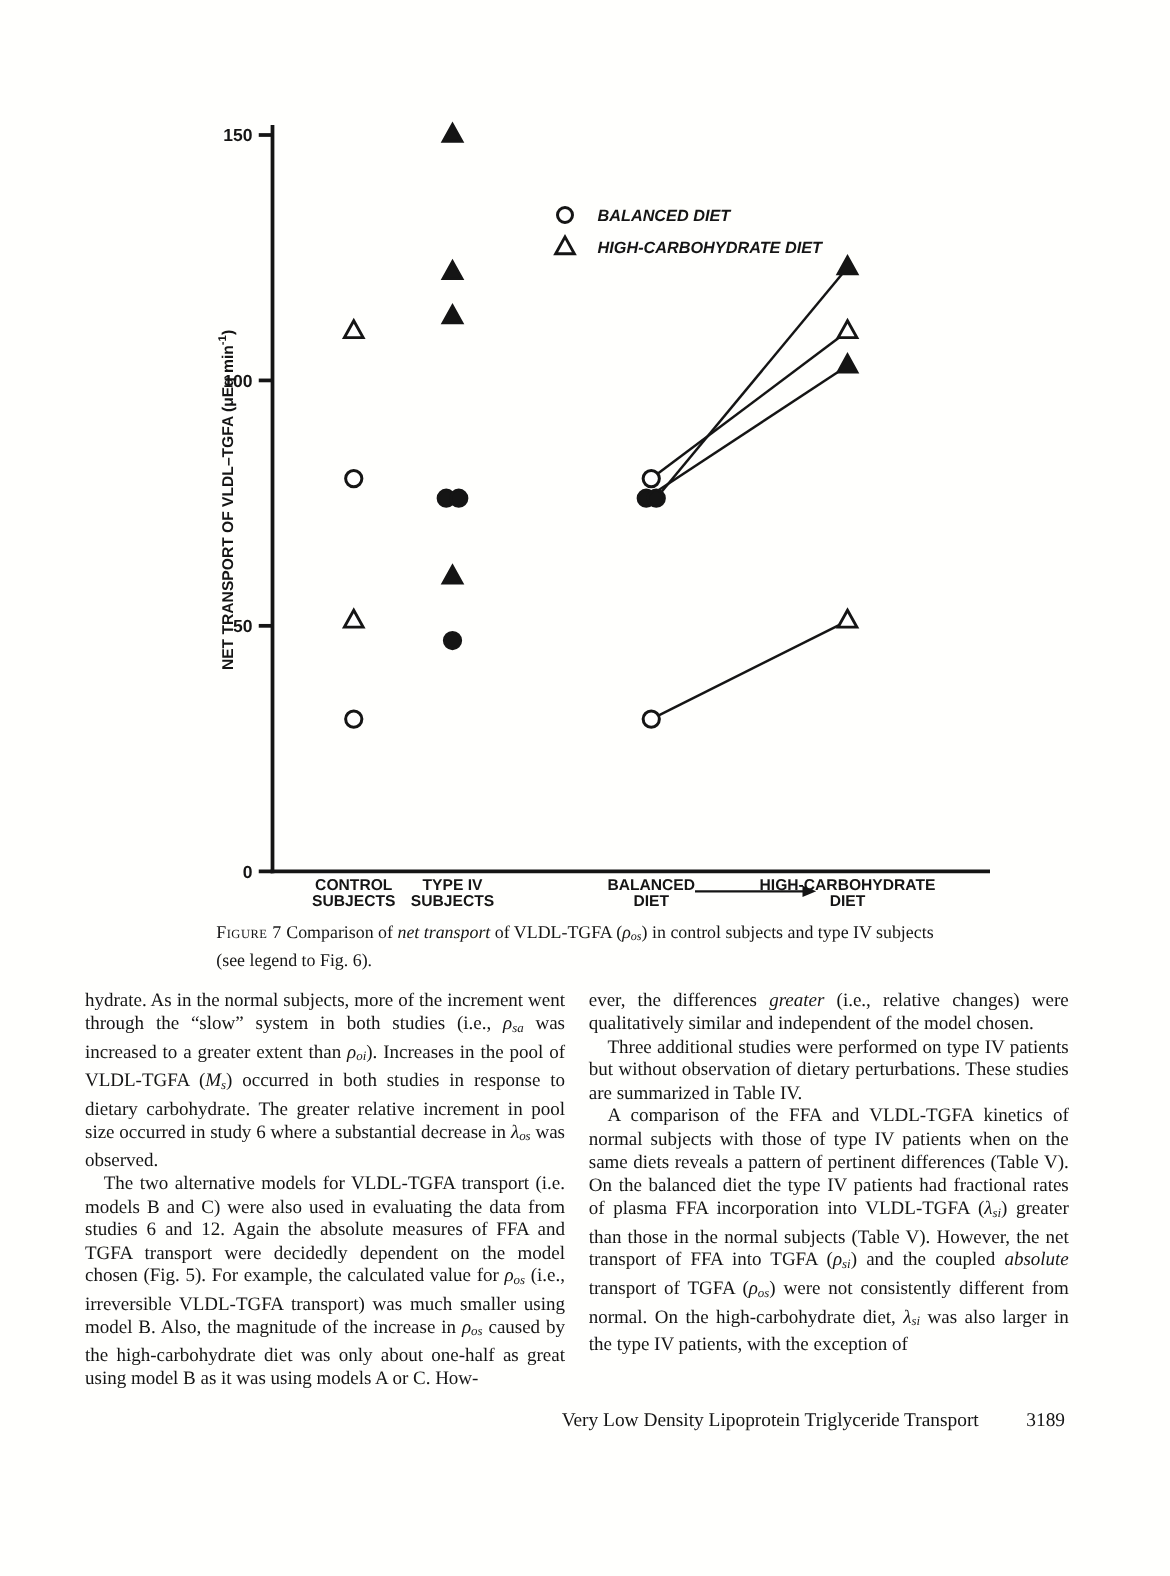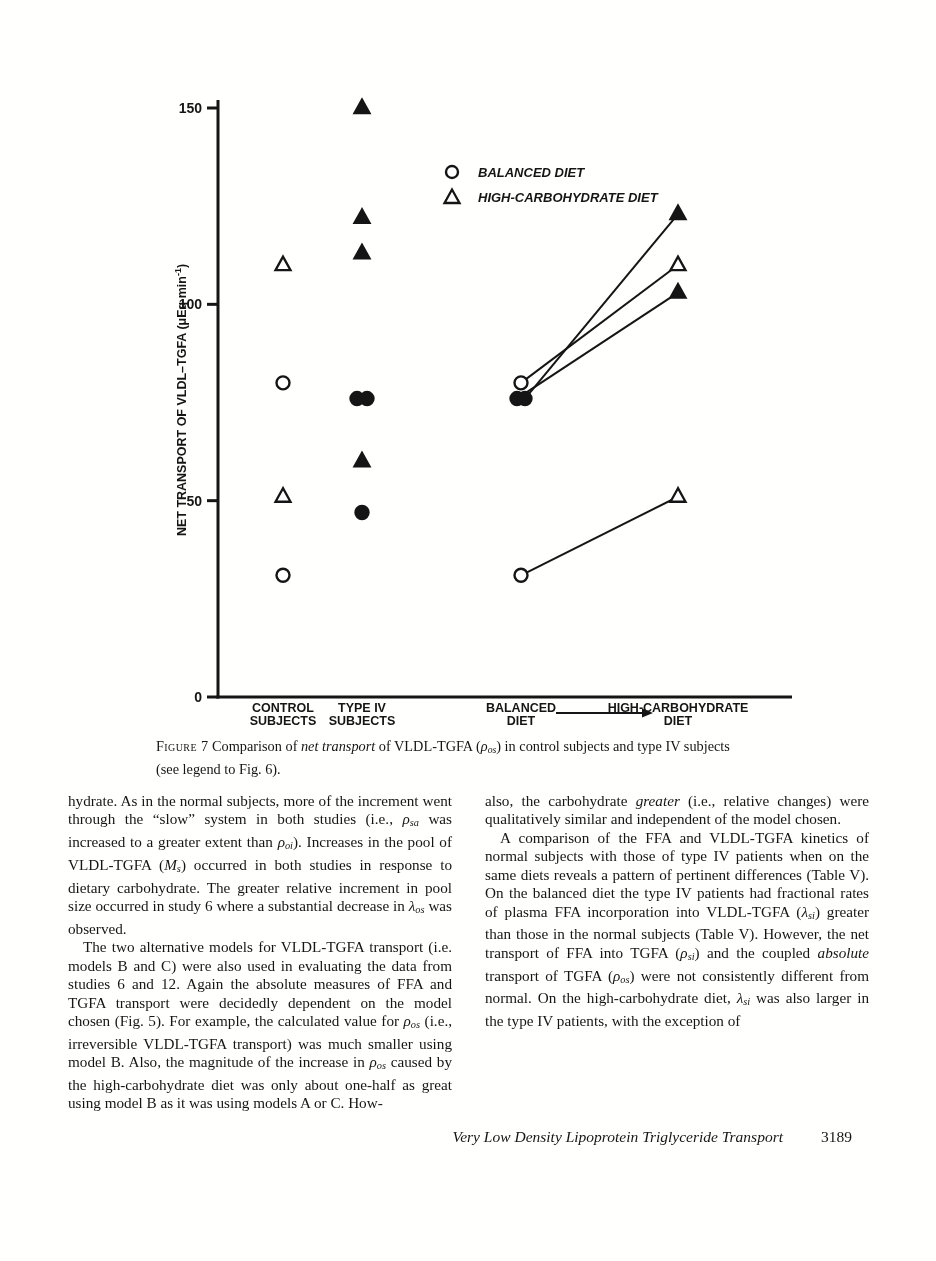--- a/index.html
+++ b/index.html
@@ -8,40 +8,40 @@
     position: relative;
     width: 936px; height: 1261px;
     margin: 0 auto;
     background: #fffffd;
     color: #151515;
     font-family: "Liberation Serif", serif;
     overflow: hidden;
   }
   #chart { position: absolute; left: 0; top: 0; }
   .caption {
-    position: absolute; left: 156px; top: 737px; width: 596px;
+    position: absolute; left: 173px; top: 737px; width: 596px;
     font-size: 14.3px; line-height: 18.6px; margin: 0;
   }
   .columns {
     position: absolute; left: 68px; top: 792px; width: 801px;
-    display: flex; gap: 33px;
+    display: flex; gap: 19px;
   }
   .col {
     width: 384px;
     font-size: 15.2px; line-height: 18.45px;
     text-align: justify;
   }
   .col p { margin: 0; }
   .col p.indent { text-indent: 15px; }
   .footer {
     position: absolute; top: 1128px; right: 84px;
     font-size: 15.5px;
     display: flex; gap: 38px; align-items: baseline;
   }
-  .footer .journal { font-style: italic; }
+  .footer .journal { }
   .seg-i { font-style: italic; }
   .seg-sub { font-size: 0.68em; vertical-align: -0.22em; }
   .seg-sc { font-variant: small-caps; letter-spacing: 0.4px; }
 </style>
 </head>
 <body>
 
 <div class="page">
 
   <svg id="chart" width="936" height="735" viewBox="0 0 936 735">
@@ -96,21 +96,22 @@
     </svg>
 
   <p class="caption"><span class="seg-sc">Figure 7</span><span>  Comparison of </span><span class="seg-i">net transport</span><span> of VLDL-TGFA (</span><span class="seg-i">ρ</span><span class="seg-i seg-sub">os</span><span>) in control subjects and type IV subjects (see legend to Fig. 6).</span></p>
 
   <div class="columns">
     <div class="col">
       <p><span>hydrate. As in the normal subjects, more of the increment went through the “slow” system in both studies (i.e., </span><span class="seg-i">ρ</span><span class="seg-i seg-sub">sa</span><span> was increased to a greater extent than </span><span class="seg-i">ρ</span><span class="seg-i seg-sub">oi</span><span>). Increases in the pool of VLDL-TGFA (</span><span class="seg-i">M</span><span class="seg-i seg-sub">s</span><span>) occurred in both studies in response to dietary carbohydrate. The greater relative increment in pool size occurred in study 6 where a substantial decrease in </span><span class="seg-i">λ</span><span class="seg-i seg-sub">os</span><span> was observed.</span></p>
       <p class="indent"><span>The two alternative models for VLDL-TGFA transport (i.e. models B and C) were also used in evaluating the data from studies 6 and 12. Again the absolute measures of FFA and TGFA transport were decidedly dependent on the model chosen (Fig. 5). For example, the calculated value for </span><span class="seg-i">ρ</span><span class="seg-i seg-sub">os</span><span> (i.e., irreversible VLDL-TGFA transport) was much smaller using model B. Also, the magnitude of the increase in </span><span class="seg-i">ρ</span><span class="seg-i seg-sub">os</span><span> caused by the high-carbohydrate diet was only about one-half as great using model B as it was using models A or C. How-</span></p>
     </div>
     <div class="col">
-      <p><span>also, the carbohydrate </span><span class="seg-i">greater</span><span> (i.e., relative changes) were qualitatively similar and independent of the model chosen.</span></p>
+      <p><span>ever, the differences </span><span class="seg-i">greater</span><span> (i.e., relative changes) were qualitatively similar and independent of the model chosen.</span></p>
+      <p class="indent"><span>Three additional studies were performed on type IV patients but without observation of dietary perturbations. These studies are summarized in Table IV.</span></p>
       <p class="indent"><span>A comparison of the FFA and VLDL-TGFA kinetics of normal subjects with those of type IV patients when on the same diets reveals a pattern of pertinent differences (Table V). On the balanced diet the type IV patients had fractional rates of plasma FFA incorporation into VLDL-TGFA (</span><span class="seg-i">λ</span><span class="seg-i seg-sub">si</span><span>) greater than those in the normal subjects (Table V). However, the net transport of FFA into TGFA (</span><span class="seg-i">ρ</span><span class="seg-i seg-sub">si</span><span>) and the coupled </span><span class="seg-i">absolute</span><span> transport of TGFA (</span><span class="seg-i">ρ</span><span class="seg-i seg-sub">os</span><span>) were not consistently different from normal. On the high-carbohydrate diet, </span><span class="seg-i">λ</span><span class="seg-i seg-sub">si</span><span> was also larger in the type IV patients, with the exception of</span></p>
     </div>
   </div>
 
   <div class="footer">
     <span class="journal">Very Low Density Lipoprotein Triglyceride Transport</span>
     <span class="pageno">3189</span>
   </div>
 
 </div>

